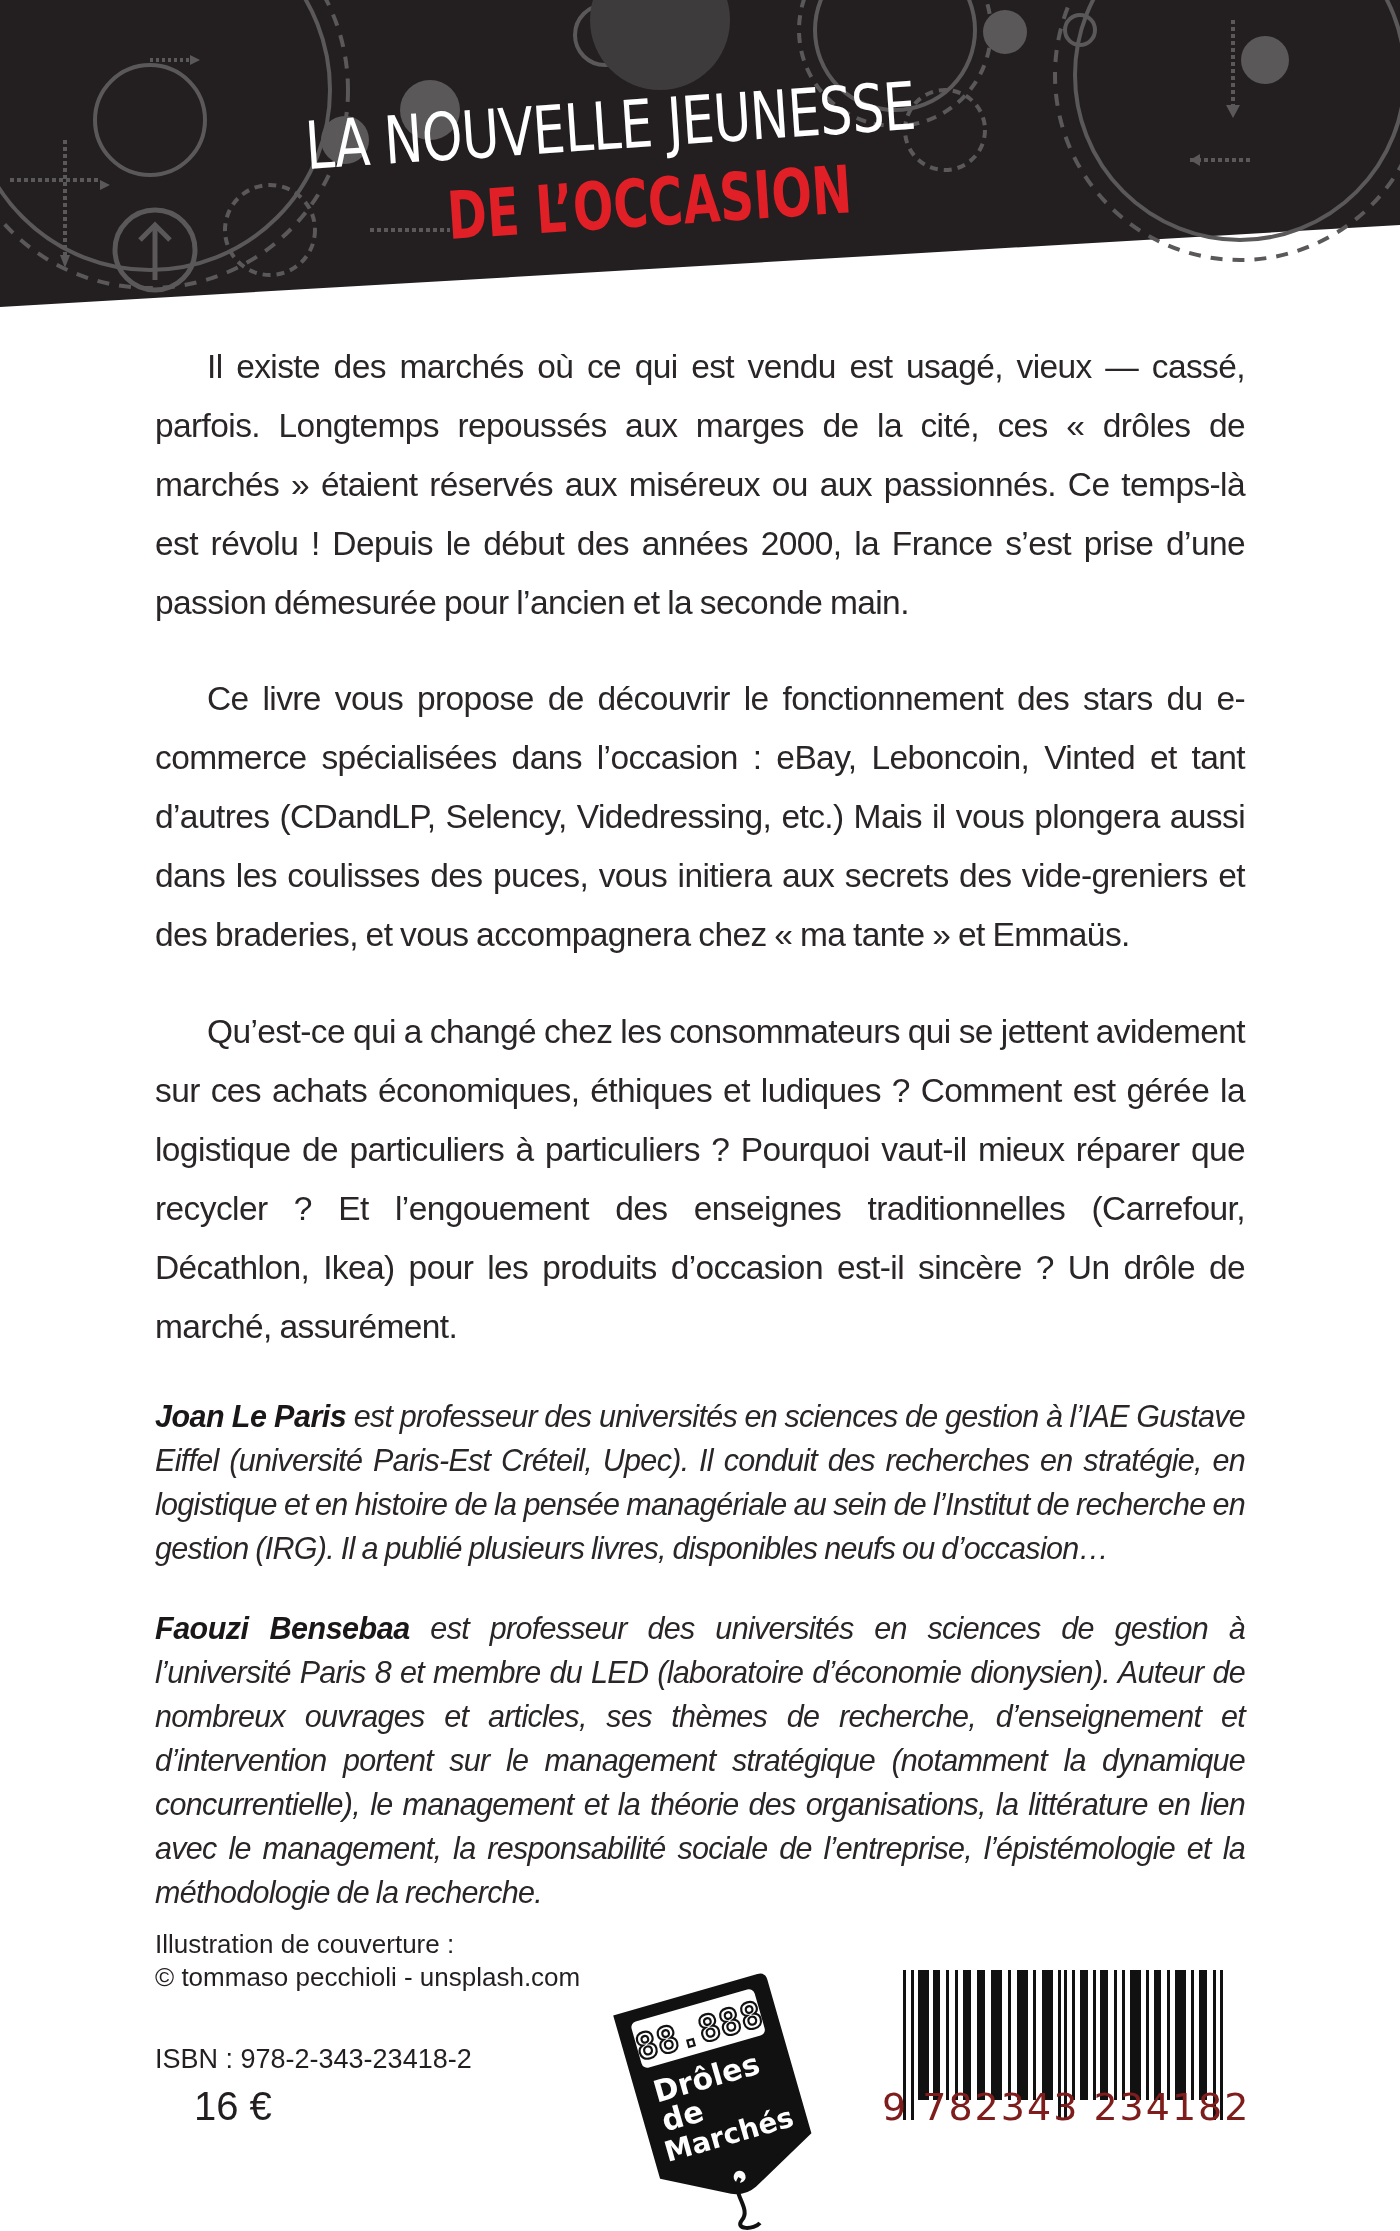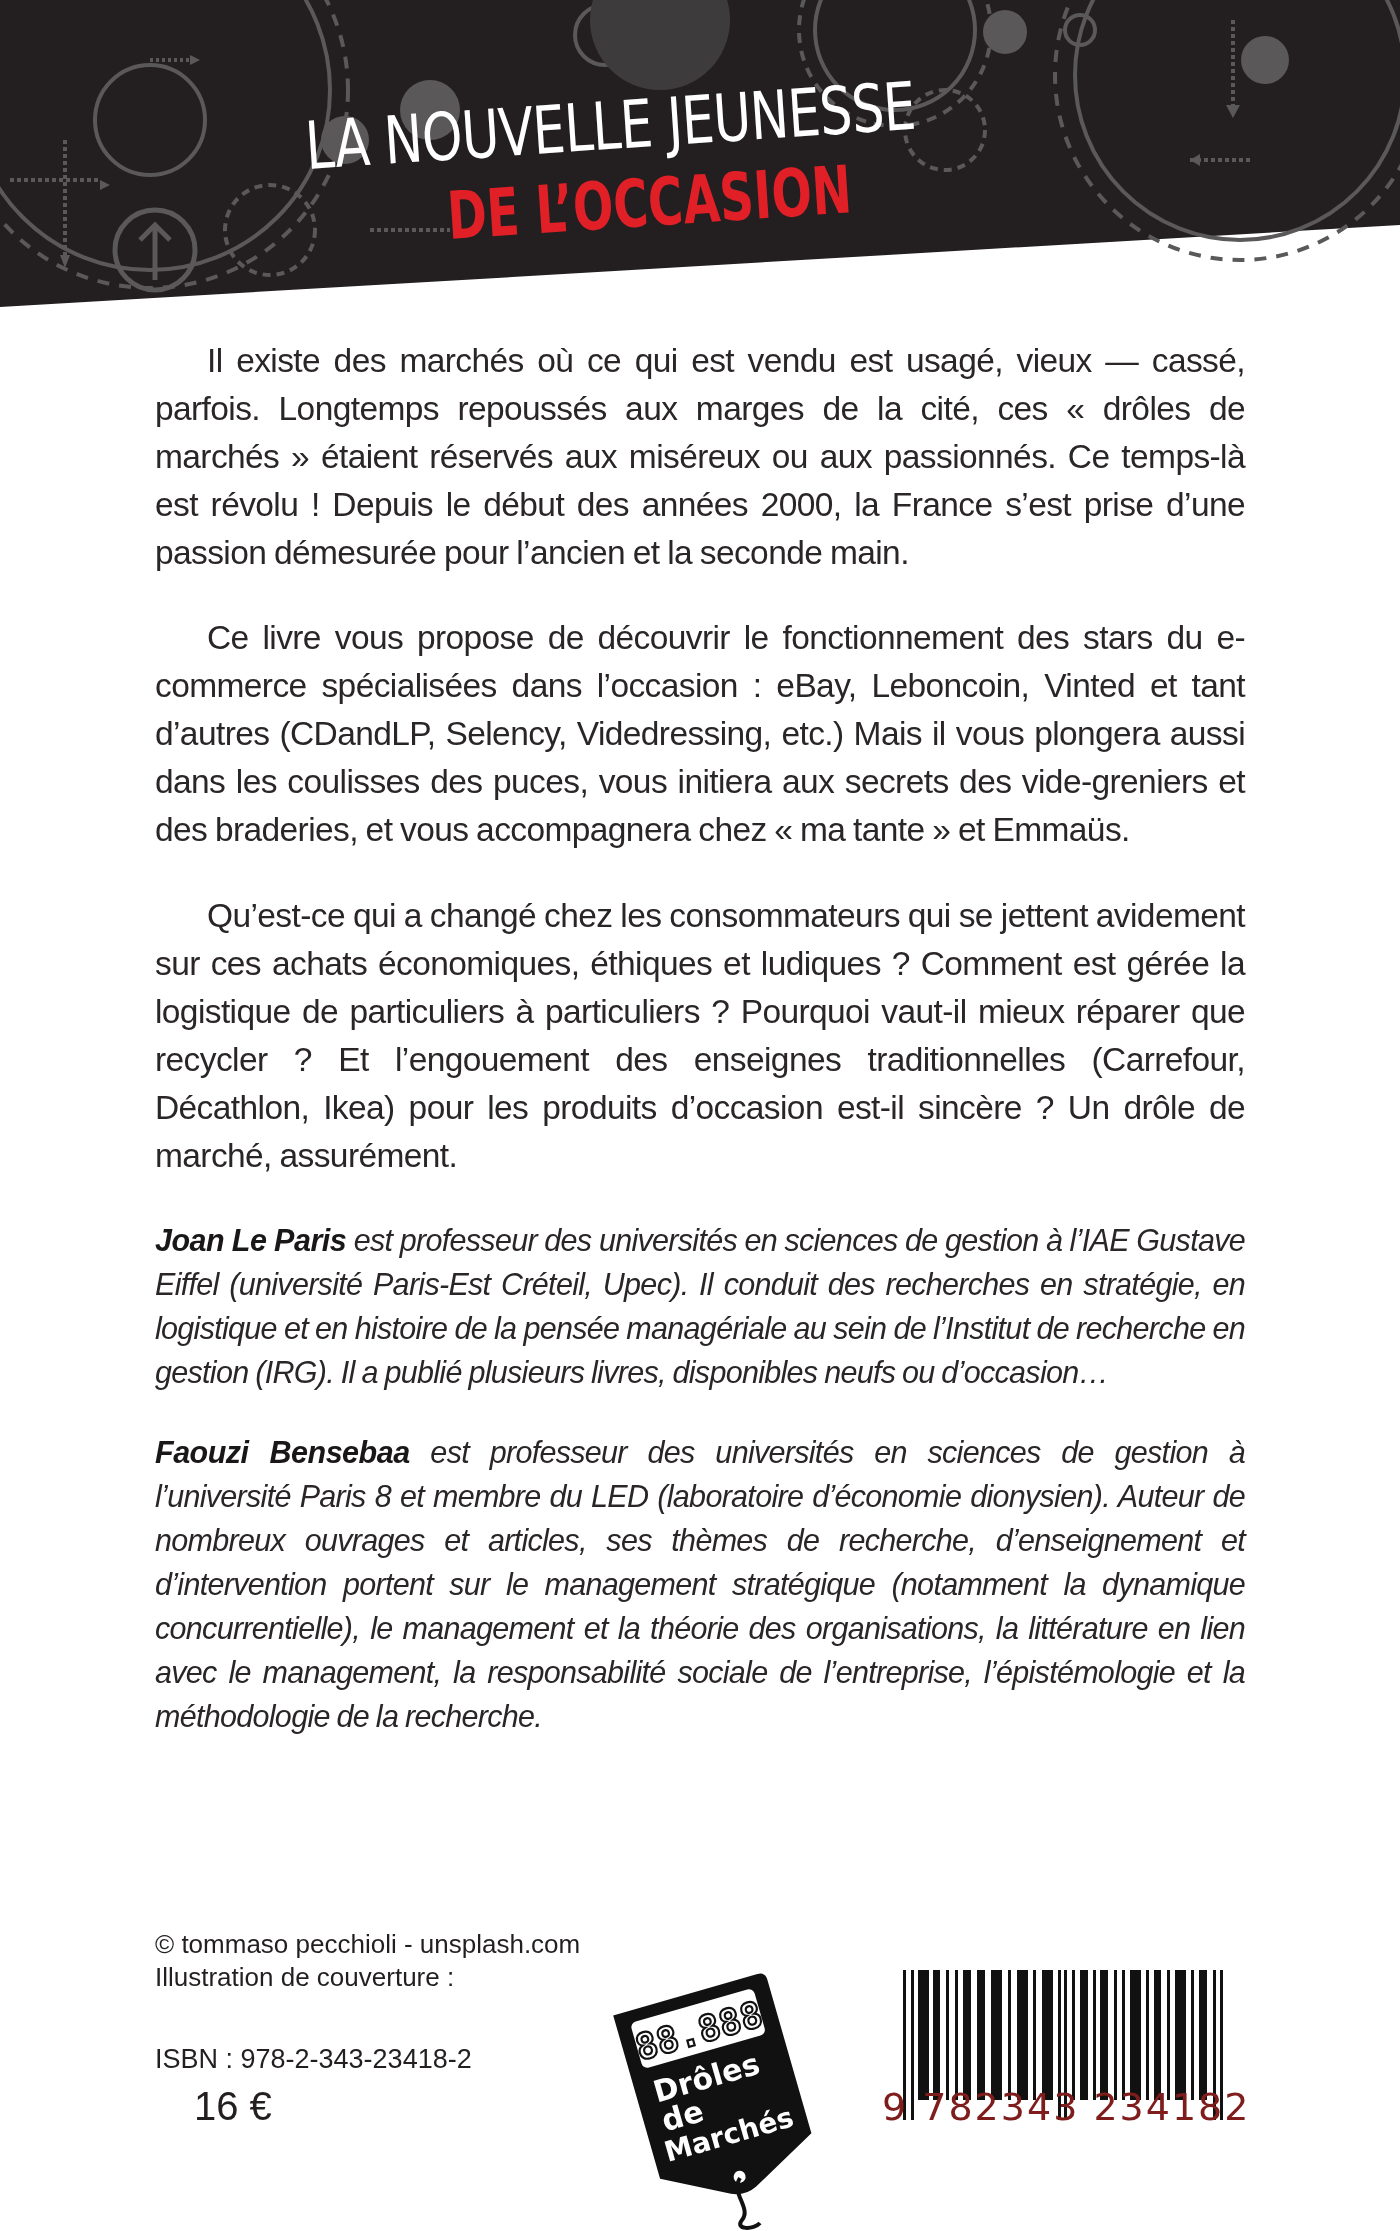--- a/index.html
+++ b/index.html
@@ -27,21 +27,21 @@
     position: absolute; left: 150px; top: 138px;
     font-family: "DejaVu Sans", sans-serif; font-weight: bold;
     font-size: 66px; color: #e11f26; letter-spacing: 0px;
     transform: rotate(-3.8deg) scaleX(0.72); transform-origin: 0 100%;
     white-space: nowrap;
   }
   .content {
     position: absolute; left: 155px; top: 337px; width: 1090px;
   }
   .para {
-    font-size: 33.5px; line-height: 48px; text-align: justify;
+    font-size: 33.5px; line-height: 59px; text-align: justify;
     text-indent: 52px; margin: 0 0 38px 0; color: #2a2627;
     letter-spacing: -0.6px; word-spacing: -1px;
   }
   .bio {
     font-style: italic; font-size: 30.5px; line-height: 44px; text-align: justify;
     margin: 0 0 36px 0; color: #2a2627; letter-spacing: -0.7px; word-spacing: -1px;
   }
   .bio .author { font-weight: bold; color: #1a1718; letter-spacing: -0.5px; }
   .para1 { margin-bottom: 37px; }
   .credits {
@@ -113,22 +113,22 @@
 
 <div class="content">
   <p class="para para1">Il existe des marchés où ce qui est vendu est usagé, vieux — cassé, parfois. Longtemps repoussés aux marges de la cité, ces « drôles de marchés » étaient réservés aux miséreux ou aux passionnés. Ce temps-là est révolu ! Depuis le début des années 2000, la France s’est prise d’une passion démesurée pour l’ancien et la seconde main.</p>
   <p class="para">Ce livre vous propose de découvrir le fonctionnement des stars du e-commerce spécialisées dans l’occasion : eBay, Leboncoin, Vinted et tant d’autres (CDandLP, Selency, Videdressing, etc.) Mais il vous plongera aussi dans les coulisses des puces, vous initiera aux secrets des vide-greniers et des braderies, et vous accompagnera chez « ma tante » et Emmaüs.</p>
   <p class="para">Qu’est-ce qui a changé chez les consommateurs qui se jettent avidement sur ces achats économiques, éthiques et ludiques ? Comment est gérée la logistique de particuliers à particuliers ? Pourquoi vaut-il mieux réparer que recycler ? Et l’engouement des enseignes traditionnelles (Carrefour, Décathlon, Ikea) pour les produits d’occasion est-il sincère ? Un drôle de marché, assurément.</p>
   <p class="bio"><span class="author">Joan Le Paris</span><span> est professeur des universités en sciences de gestion à l’IAE Gustave Eiffel (université Paris-Est Créteil, Upec). Il conduit des recherches en stratégie, en logistique et en histoire de la pensée managériale au sein de l’Institut de recherche en gestion (IRG). Il a publié plusieurs livres, disponibles neufs ou d’occasion…</span></p>
   <p class="bio"><span class="author">Faouzi Bensebaa</span><span> est professeur des universités en sciences de gestion à l’université Paris 8 et membre du LED (laboratoire d’économie dionysien). Auteur de nombreux ouvrages et articles, ses thèmes de recherche, d’enseignement et d’intervention portent sur le management stratégique (notamment la dynamique concurrentielle), le management et la théorie des organisations, la littérature en lien avec le management, la responsabilité sociale de l’entreprise, l’épistémologie et la méthodologie de la recherche.</span></p>
 </div>
 
 <div class="credits">
+  <div>Illustration de couverture :</div>
   <div>© tommaso pecchioli - unsplash.com</div>
-  <div>Illustration de couverture :</div>
 </div>
 <div class="isbn">ISBN : 978-2-343-23418-2</div>
 <div class="price">16 €</div>
 
 <svg class="logo" viewBox="0 0 210 263">
   <g transform="rotate(-16 105 130)">
     <path d="M28,22 L178,22 Q186,22 186,30 L186,190 L118,226 Q105,232 92,226 L28,192 Z" fill="#111"></path>
     <rect x="42" y="34" width="128" height="48" rx="6" fill="#fff"></rect>
     <text x="106" y="73" text-anchor="middle" font-family="DejaVu Sans Mono, monospace" font-size="36" font-weight="bold" fill="none" stroke="#111" stroke-width="2.2">88.888</text>
     <text x="46" y="118" font-family="DejaVu Sans, sans-serif" font-weight="bold" font-size="30" fill="#fff">Drôles</text>

